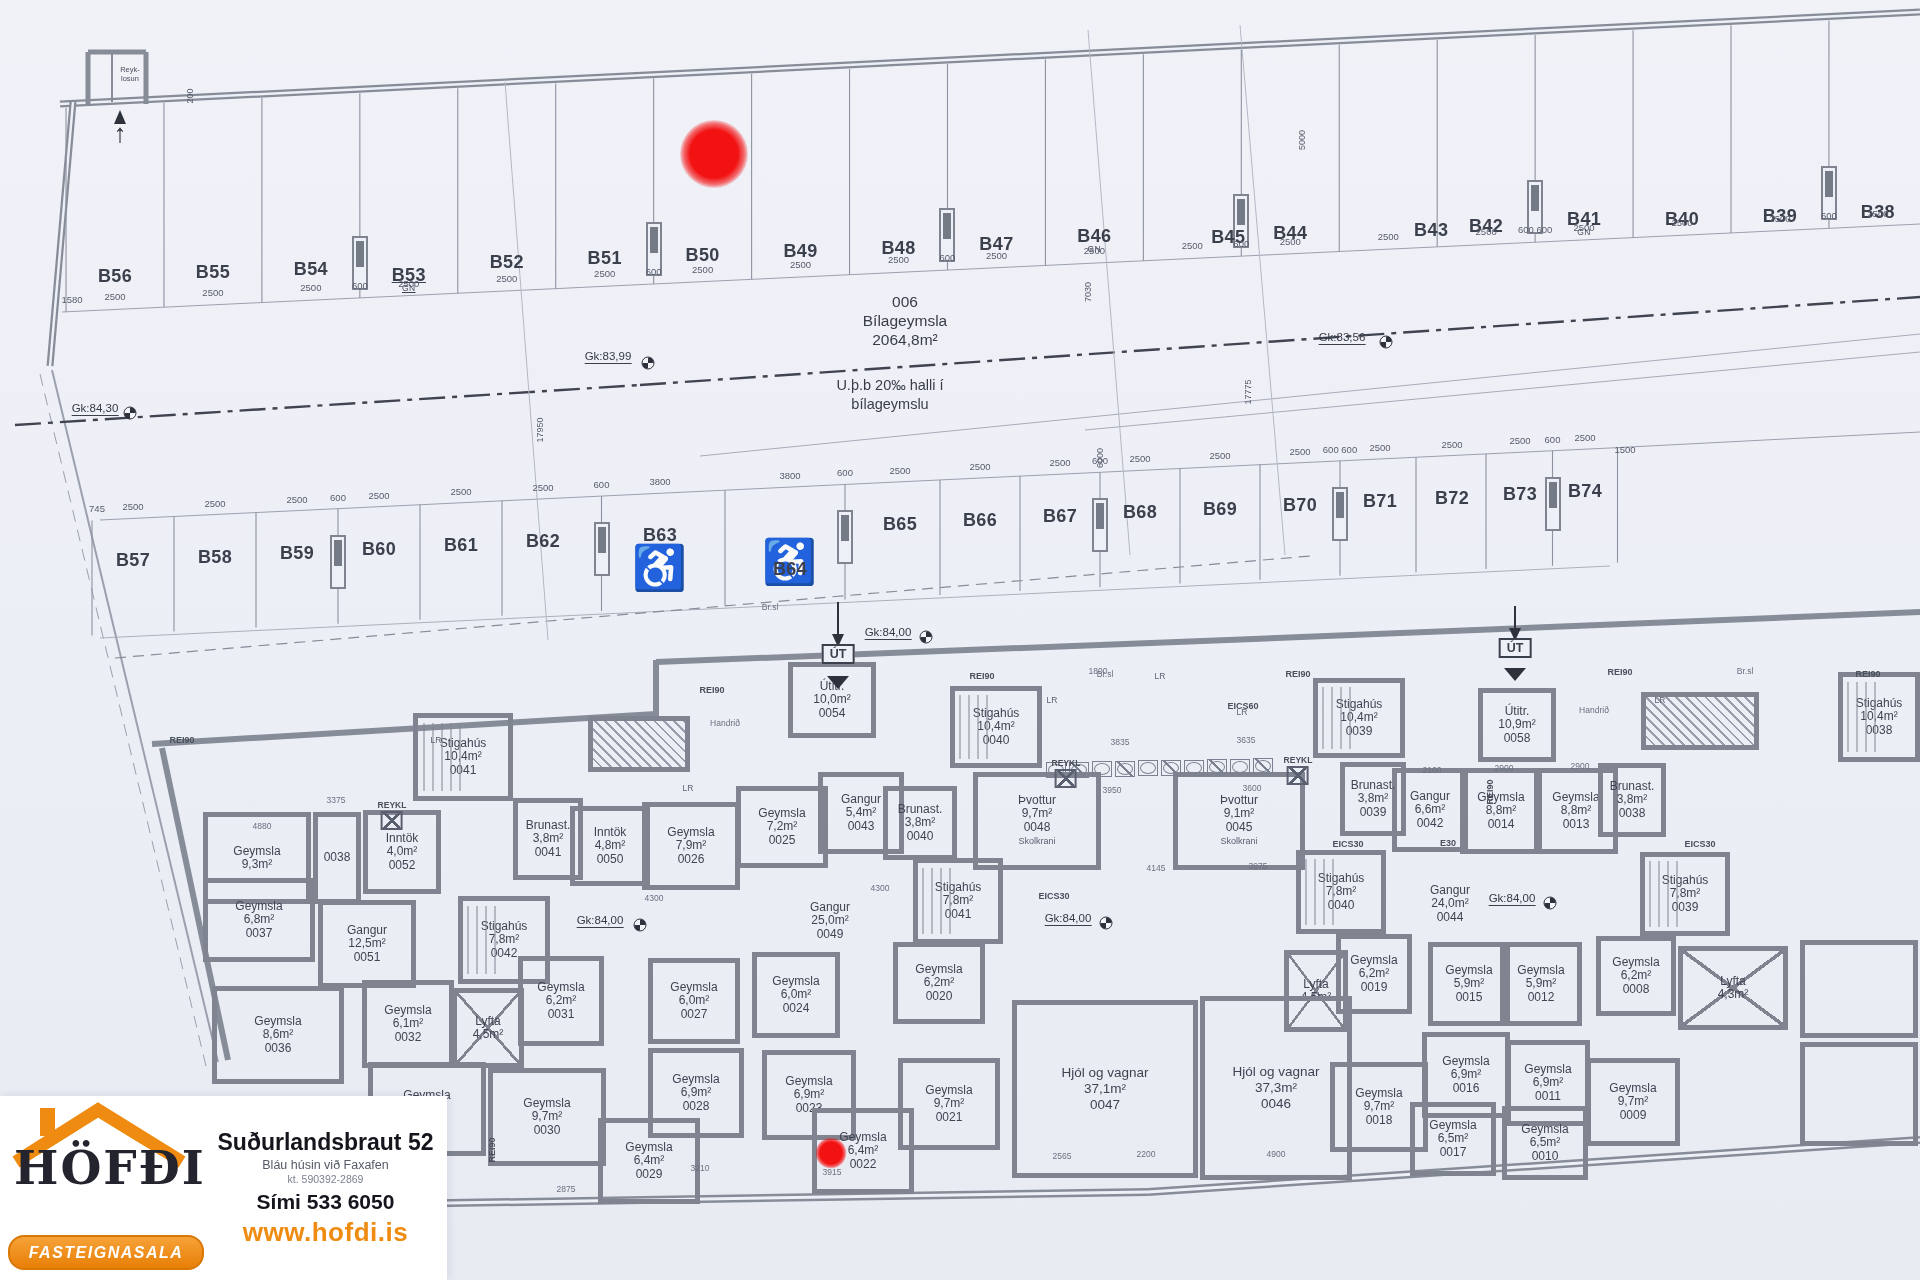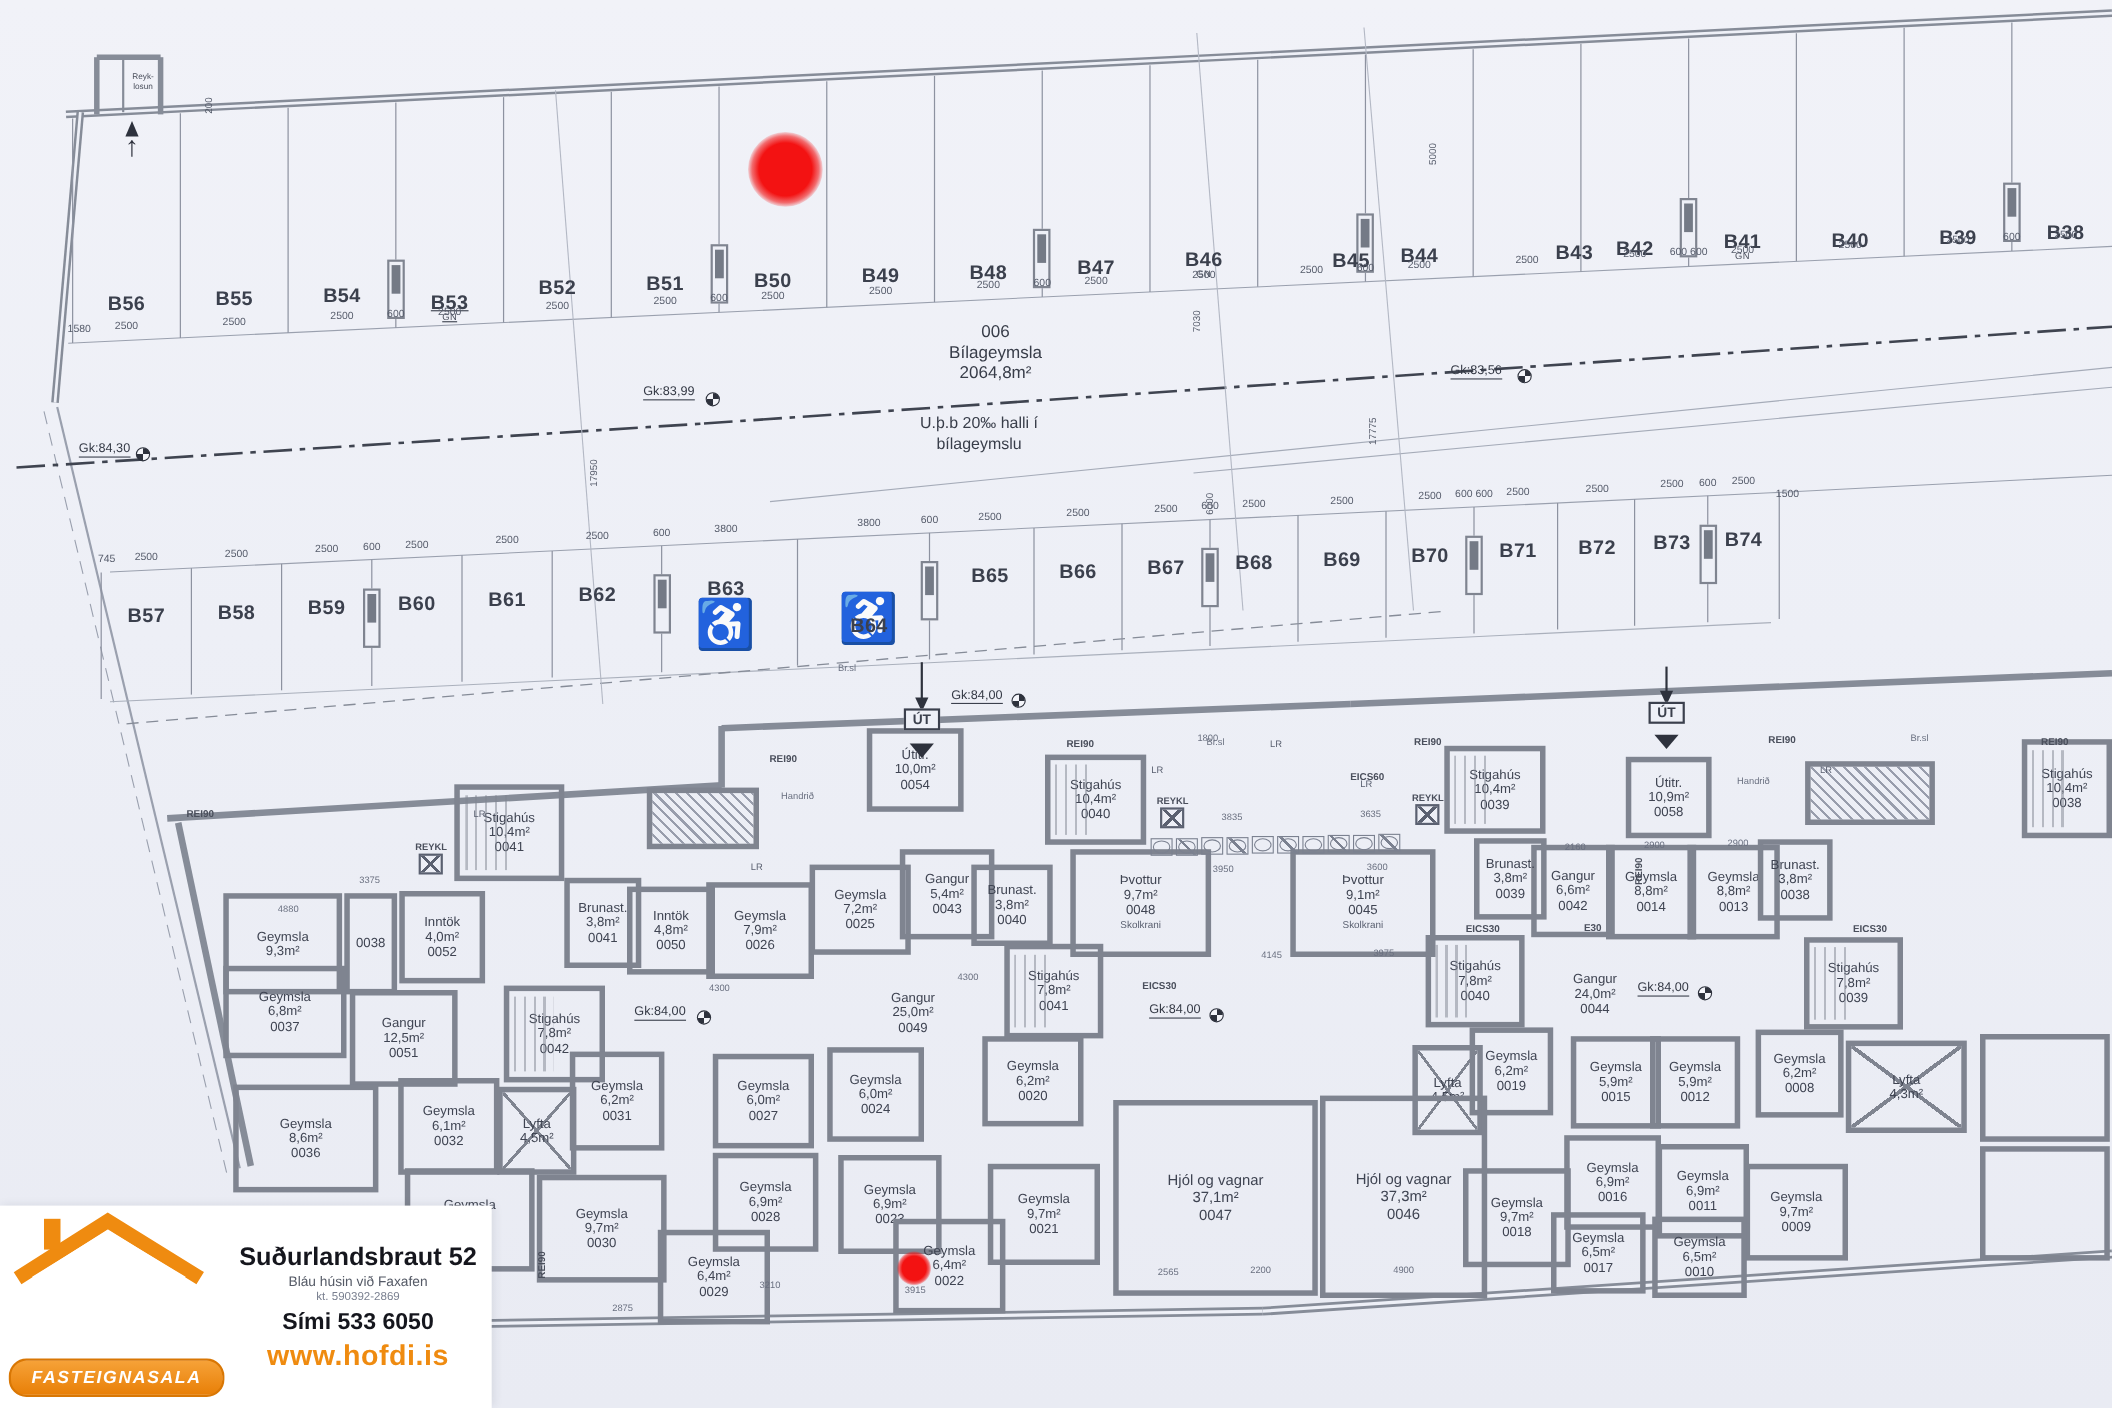--- a/index.html
+++ b/index.html
@@ -28,21 +28,21 @@
   .walltag.v{transform:translate(-50%,-50%) rotate(-90deg);}
   .lrtag{position:absolute;transform:translate(-50%,-50%);font-size:8.5px;color:#5a6070;z-index:3;}
   .gk{position:absolute;transform:translate(-50%,-50%);font-size:11.5px;color:#343945;
     border-bottom:1px solid #3b404d;padding-bottom:1px;white-space:nowrap;z-index:3;}
   .gkmark{position:absolute;width:13px;height:13px;border-radius:50%;border:1.5px solid #2e323d;
     background:conic-gradient(#2e323d 0 25%,#f4f5fa 25% 50%,#2e323d 50% 75%,#f4f5fa 75%);
     transform:translate(-50%,-50%);z-index:3;box-sizing:border-box;}
   .col-cell{position:absolute;width:16px;height:54px;border:2px solid #7f8490;background:#eef0f7;
     transform:translate(-50%,0);z-index:2;box-sizing:border-box;}
   .col-cell::before{content:"";position:absolute;left:2px;right:2px;top:3px;height:26px;background:#747a86;}
-  .reykl{position:absolute;transform:translate(-50%,-50%);z-index:3;text-align:left;}
+  .reykl{position:absolute;transform:translate(-50%,-50%);z-index:3;text-align:left;margin-top:35px;}
   .reykl .t{font-size:8.5px;font-weight:700;color:#4a4f5c;}
   .reykl .bx{width:18px;height:15px;border:2px solid #5a6070;margin:1px auto 0;
     background:linear-gradient(45deg,transparent 44%,#5a6070 44% 56%,transparent 56%),
     linear-gradient(-45deg,transparent 44%,#5a6070 44% 56%,transparent 56%);}
   .washer{position:absolute;width:20px;height:16px;border:1.5px solid #7b8190;z-index:2;box-sizing:border-box;}
   .washer::before{content:"";position:absolute;inset:1px;border-radius:50%;border:1.5px solid #7b8190;}
   .washer.sl::after{content:"";position:absolute;inset:0;
     background:linear-gradient(45deg,transparent 45%,#7b8190 45% 55%,transparent 55%);}
   .wheel{position:absolute;transform:translate(-50%,-50%);font-size:44px;color:#596070;z-index:2;}
   .ut{position:absolute;transform:translate(-50%,-50%);border:2px solid #3b404d;font-size:12.5px;font-weight:700;
@@ -168,20 +168,21 @@
   </div>
   <div class="uparrow" style="left:120px;top:133px;">↑</div>
 
   <div class="logo">
     <div class="logo-graphic">
       <svg width="212" height="184">
         <polyline points="16,66 98,14 182,66" fill="none" stroke="#ef8b10" stroke-width="13"></polyline>
         <rect x="40" y="12" width="15" height="28" fill="#ef8b10"></rect>
         <polyline points="30,66 98,24 168,66" fill="none" stroke="#ffffff" stroke-width="3"></polyline>
       </svg>
+      <div class="logo-brand">HÖFÐI</div>
       <div class="logo-banner">FASTEIGNASALA</div>
     </div>
     <div class="logo-info">
       <div class="logo-address">Suðurlandsbraut 52</div>
       <div class="logo-sub">Bláu húsin við Faxafen</div>
       <div class="logo-kt">kt. 590392-2869</div>
       <div class="logo-phone">Sími 533 6050</div>
       <div class="logo-web">www.hofdi.is</div>
     </div>
   </div>

